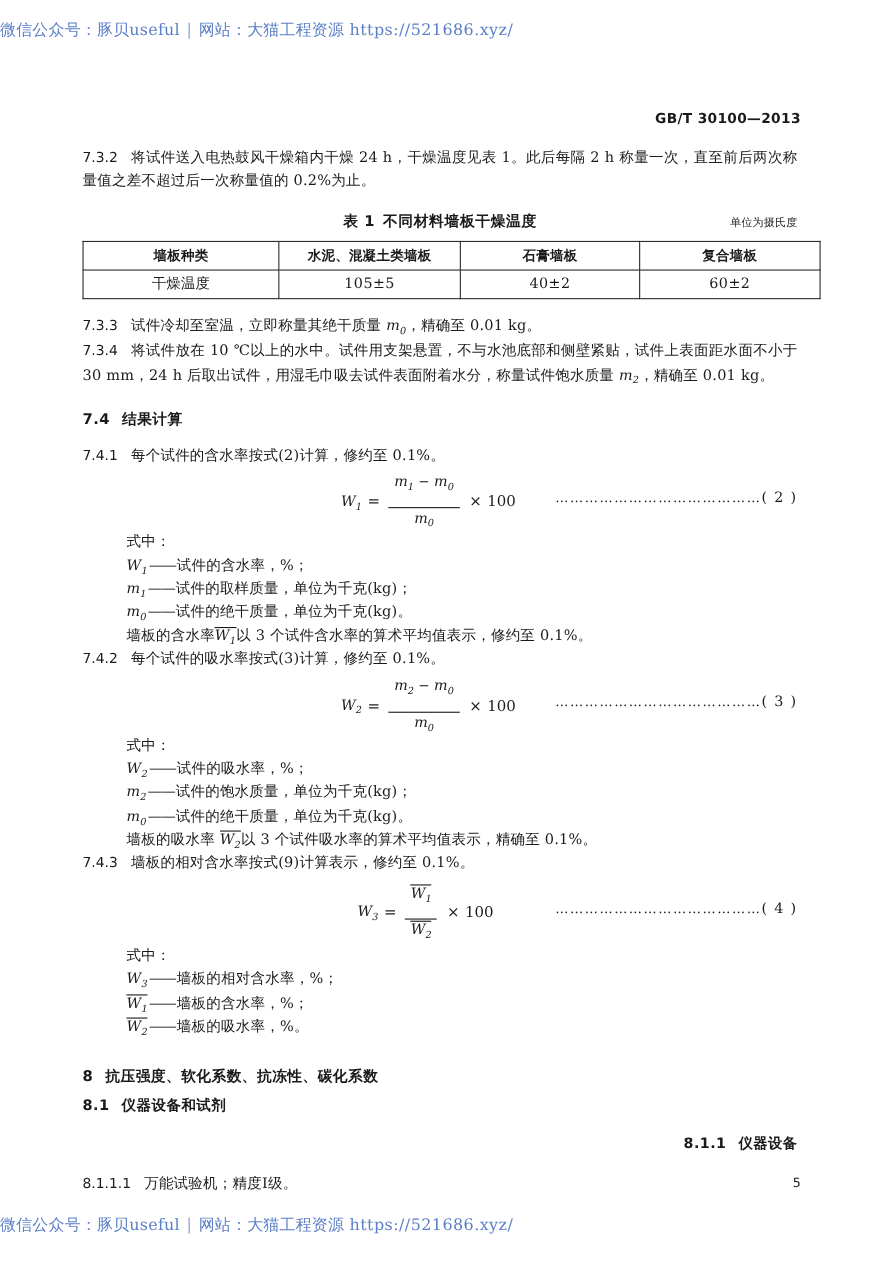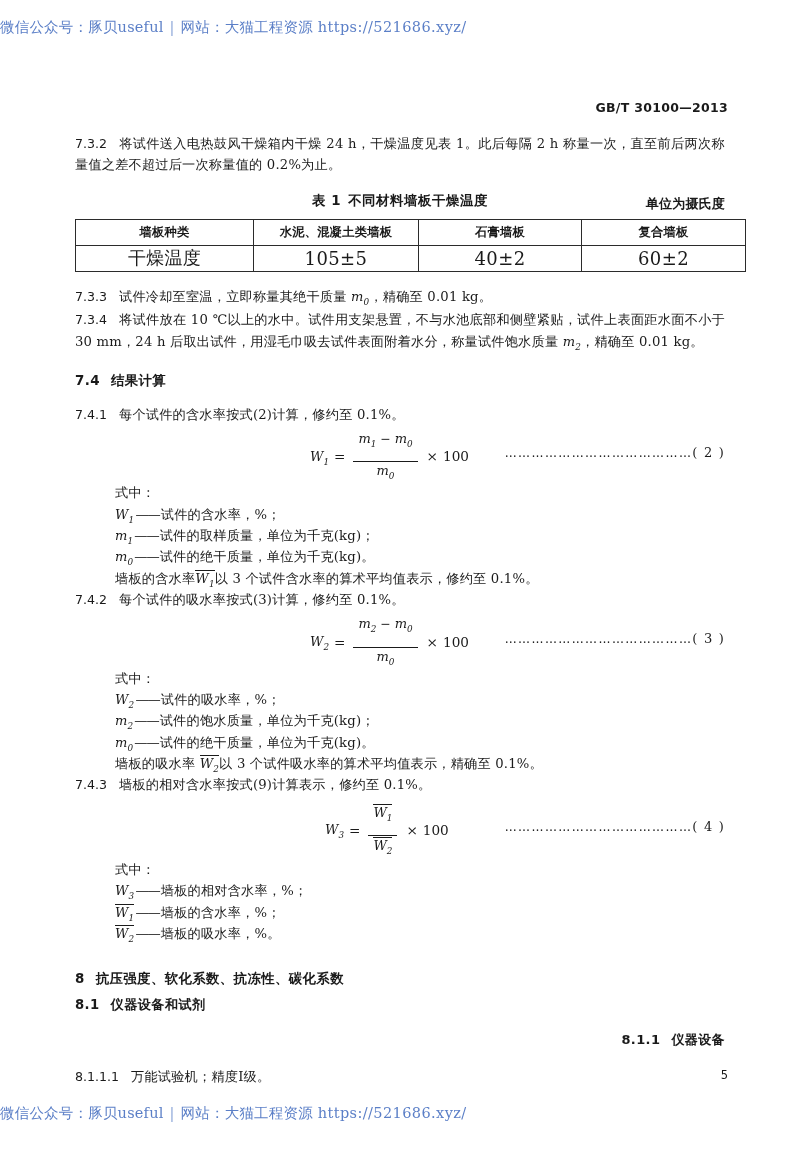--- a/index.html
+++ b/index.html
@@ -110,34 +110,34 @@
   .table-caption .tno::after {
     content: "";
     display: inline-block;
     width: 7px;
   }
   .unit-note {
     position: absolute;
     right: 0;
     top: 3px;
     font-family: "DejaVu Sans", sans-serif;
-    font-weight: bold;
-    font-size: 13px;
+    font-weight: normal;
+    font-size: 10px;
     letter-spacing: .2px;
   }
   table.data {
     margin-top: 9px;
     width: 650px;
     border-collapse: collapse;
     table-layout: fixed;
   }
   table.data td {
     border: 1px solid #2b2b2b;
     text-align: center;
-    font-size: 18px;
+    font-size: 13px;
     height: 25px;
     padding: 0 2px;
     letter-spacing: .2px;
   }
   table.data tr.head td {
     font-family: "DejaVu Sans", sans-serif;
     font-weight: bold;
     font-size: 12.3px;
   }
   table.data td.c0 { width: 173px; }

